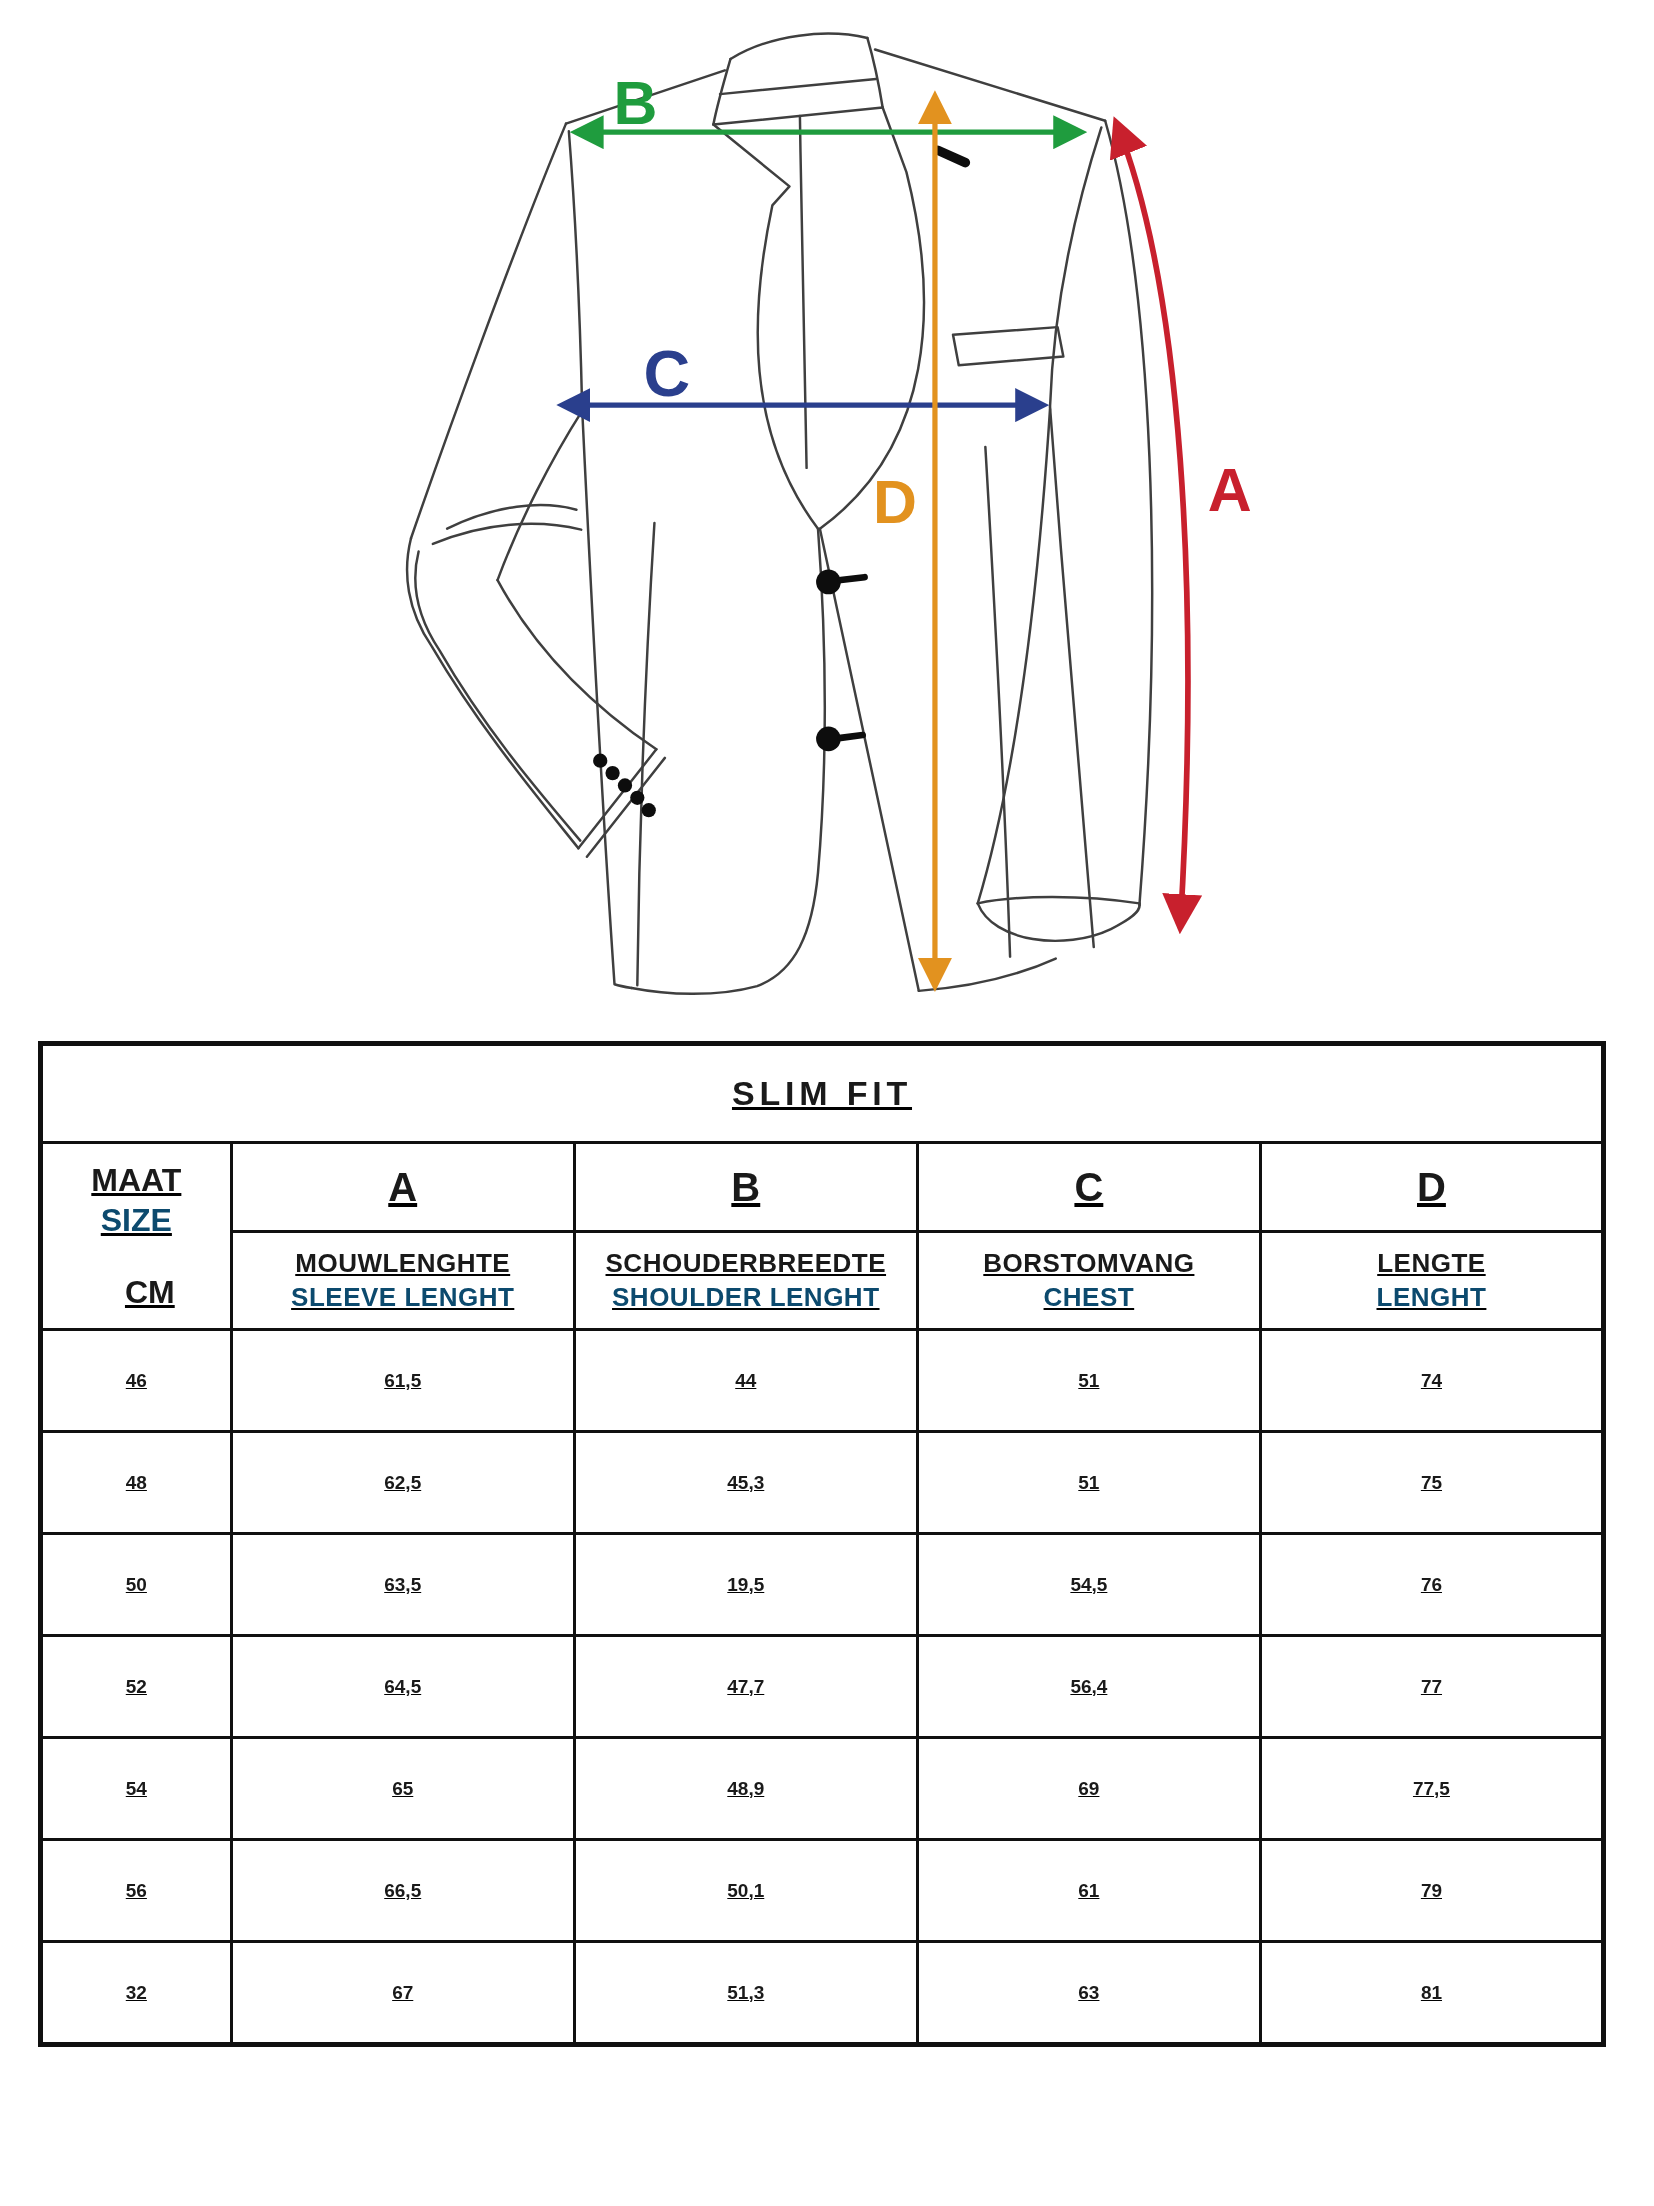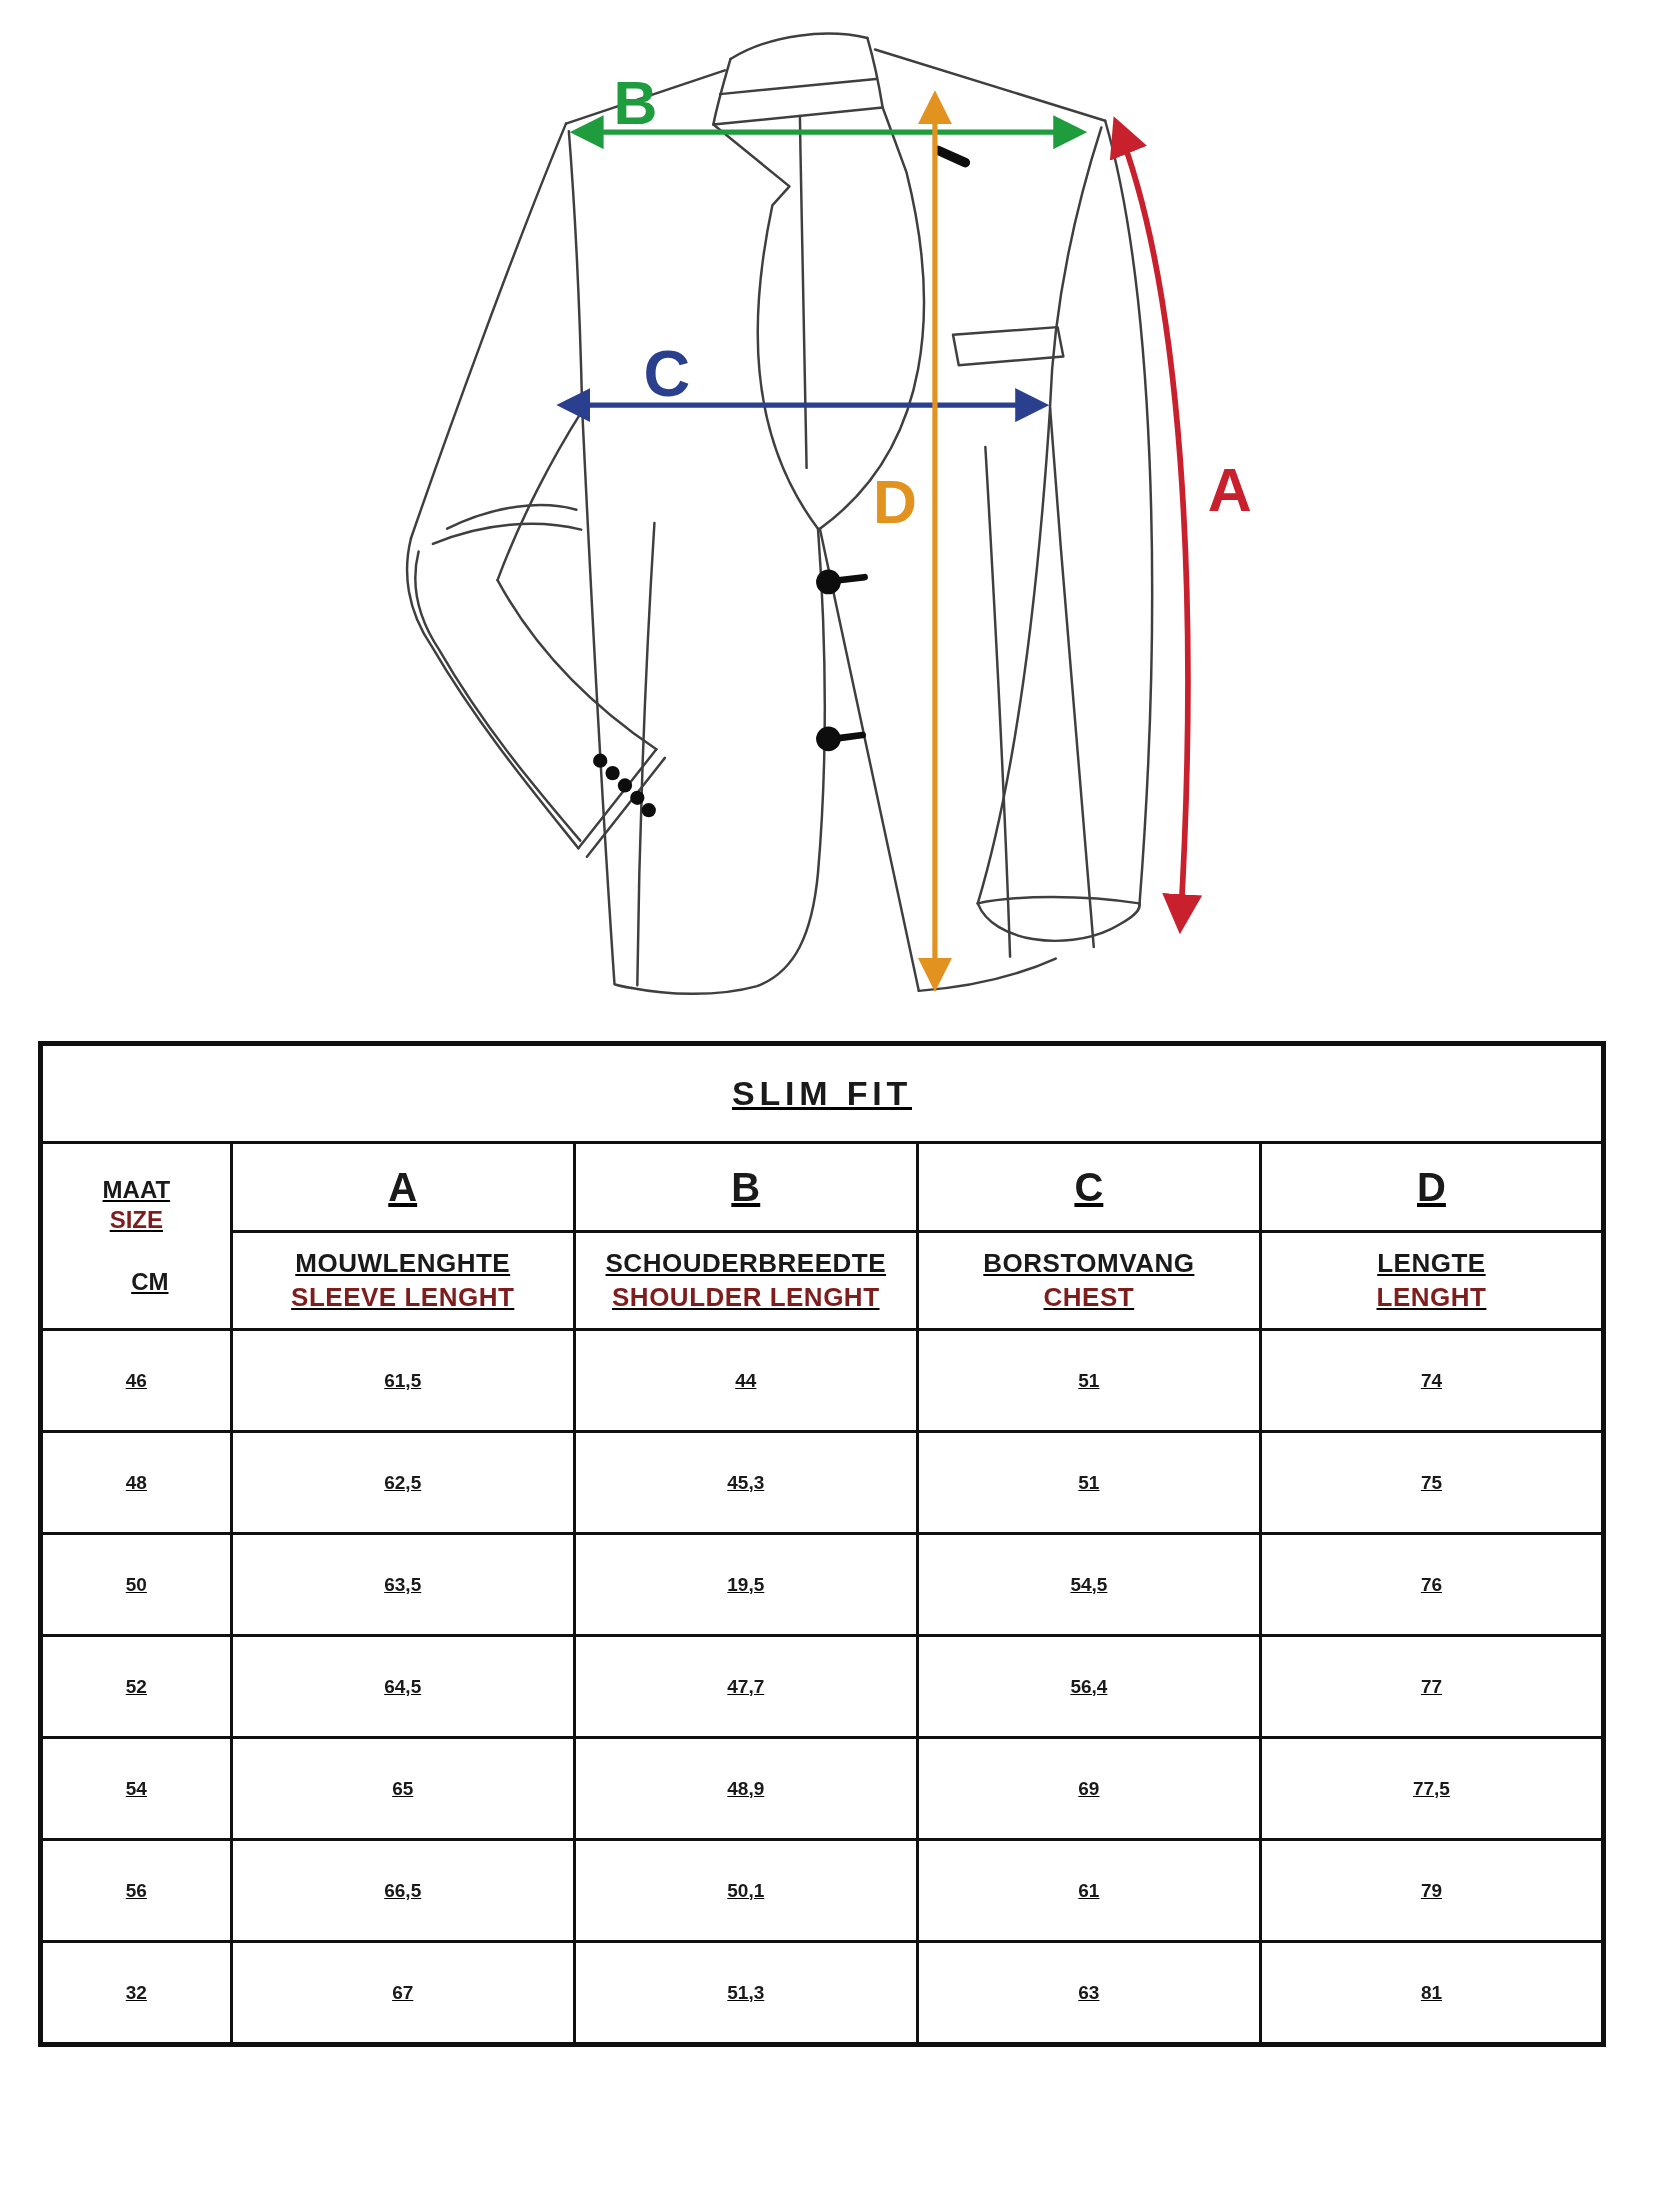--- a/index.html
+++ b/index.html
@@ -24,25 +24,25 @@
     text-align:center;vertical-align:middle;
     color:#1a1a1a;
     padding:0;
   }
   table.size-table{border:5.7px solid #101010;}
   td.title-cell{
     height:95px;
     font-size:34px;font-weight:700;letter-spacing:4.8px;color:#141414;
   }
   td.letter-cell{height:86px;font-size:40px;font-weight:700;}
-  td.sizehead-cell{font-size:24px;font-weight:700;line-height:1.25;}
+  td.sizehead-cell{font-size:32px;font-weight:700;line-height:1.25;}
   td.sizehead-cell .u{margin-top:32px;padding-left:27px;}
   td.subhead-cell{height:95px;font-size:26px;font-weight:700;line-height:1.3;letter-spacing:0.5px;}
   td.data-cell{height:99px;font-size:19px;font-weight:700;}
-  .gray{color:#7f1d1d;}
+  .gray{color:#0c4a6e;}
   .col-a{color:#c8202d;}
   .col-b{color:#1f9c3e;}
   .col-c{color:#2a3f8d;}
   .col-d{color:#e2921f;}
   .w-size{width:12.2%;}
   .w-col{width:21.95%;}
 </style>
 </head>
 <body>
 

